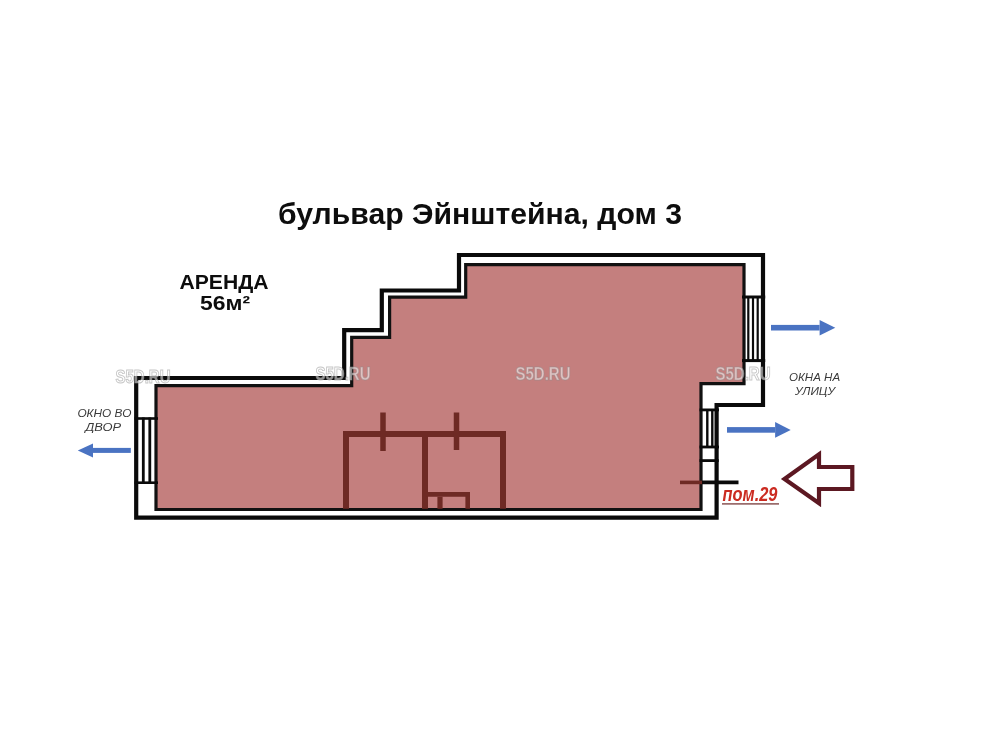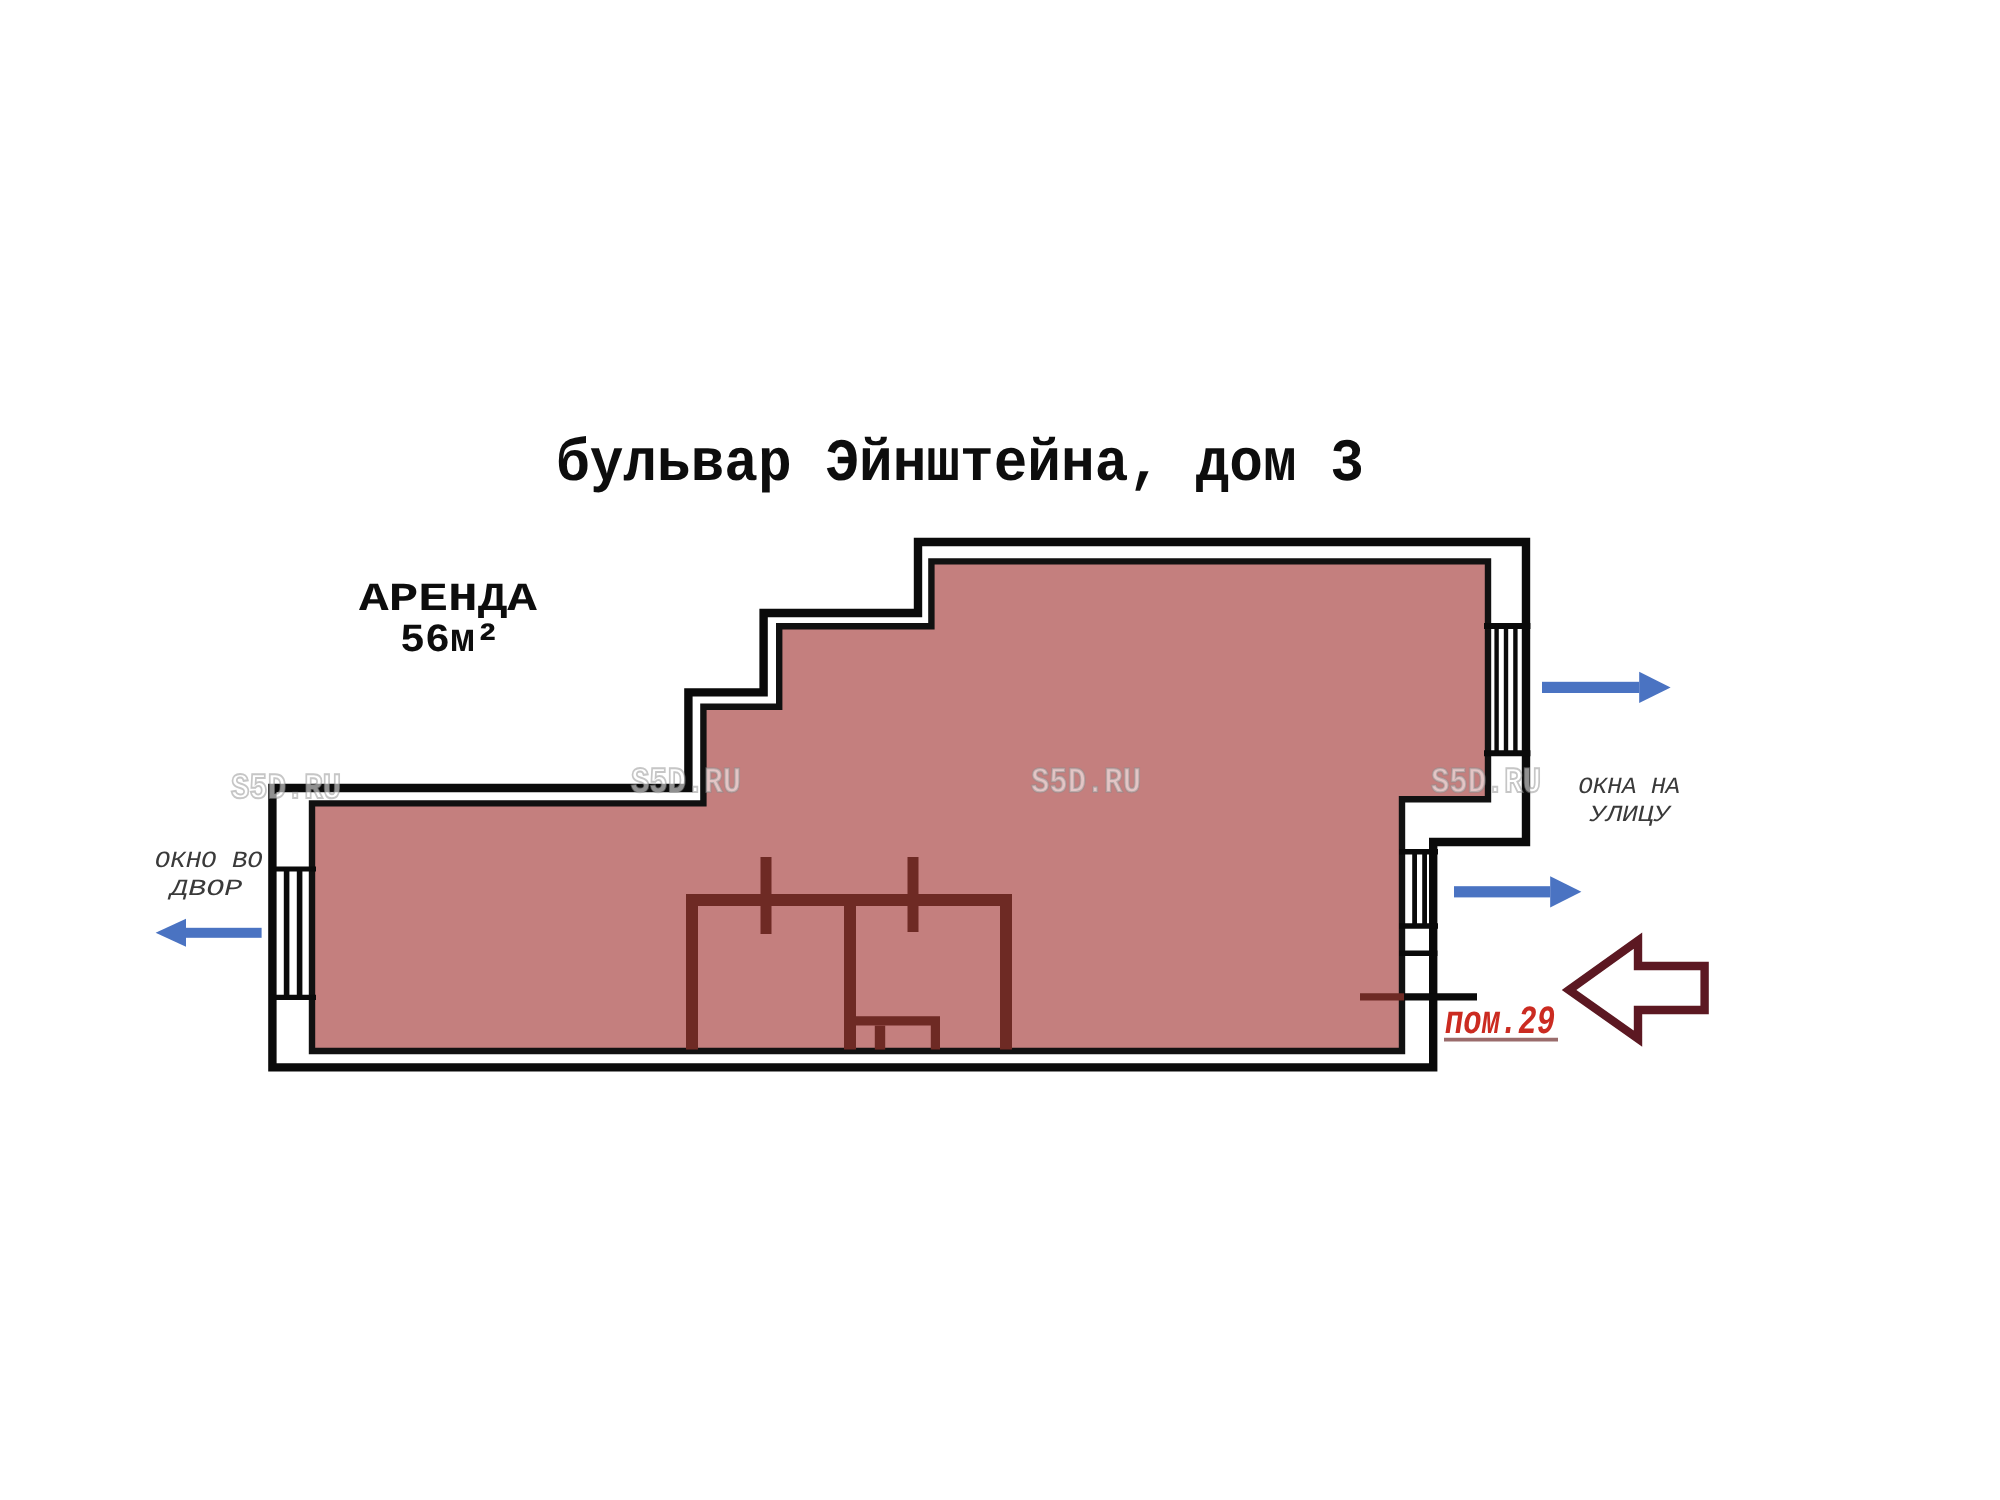--- a/index.html
+++ b/index.html
@@ -1,17 +1,17 @@
 <!DOCTYPE html>
 <html><head>
 <meta charset="utf-8">
 <style>
   html,body{margin:0;padding:0;background:#ffffff;}
   .page{position:relative;width:1000px;height:668px;background:#ffffff;overflow:hidden;
-        font-family:Liberation Mono, monospace;margin-top:16px;}
+        font-family:Liberation Sans, sans-serif;}
 </style>
 </head>
 <body>
 <div class="page">
 <svg width="1000" height="750" viewBox="0 0 1000 750" xmlns="http://www.w3.org/2000/svg">
 
   <rect x="0" y="0" width="1000" height="750" fill="#ffffff"></rect>
 
   <text x="480" y="224" font-size="30" font-weight="bold" fill="#0d0d0d" text-anchor="middle" textLength="404" lengthAdjust="spacingAndGlyphs">бульвар Эйнштейна, дом 3</text>
 

